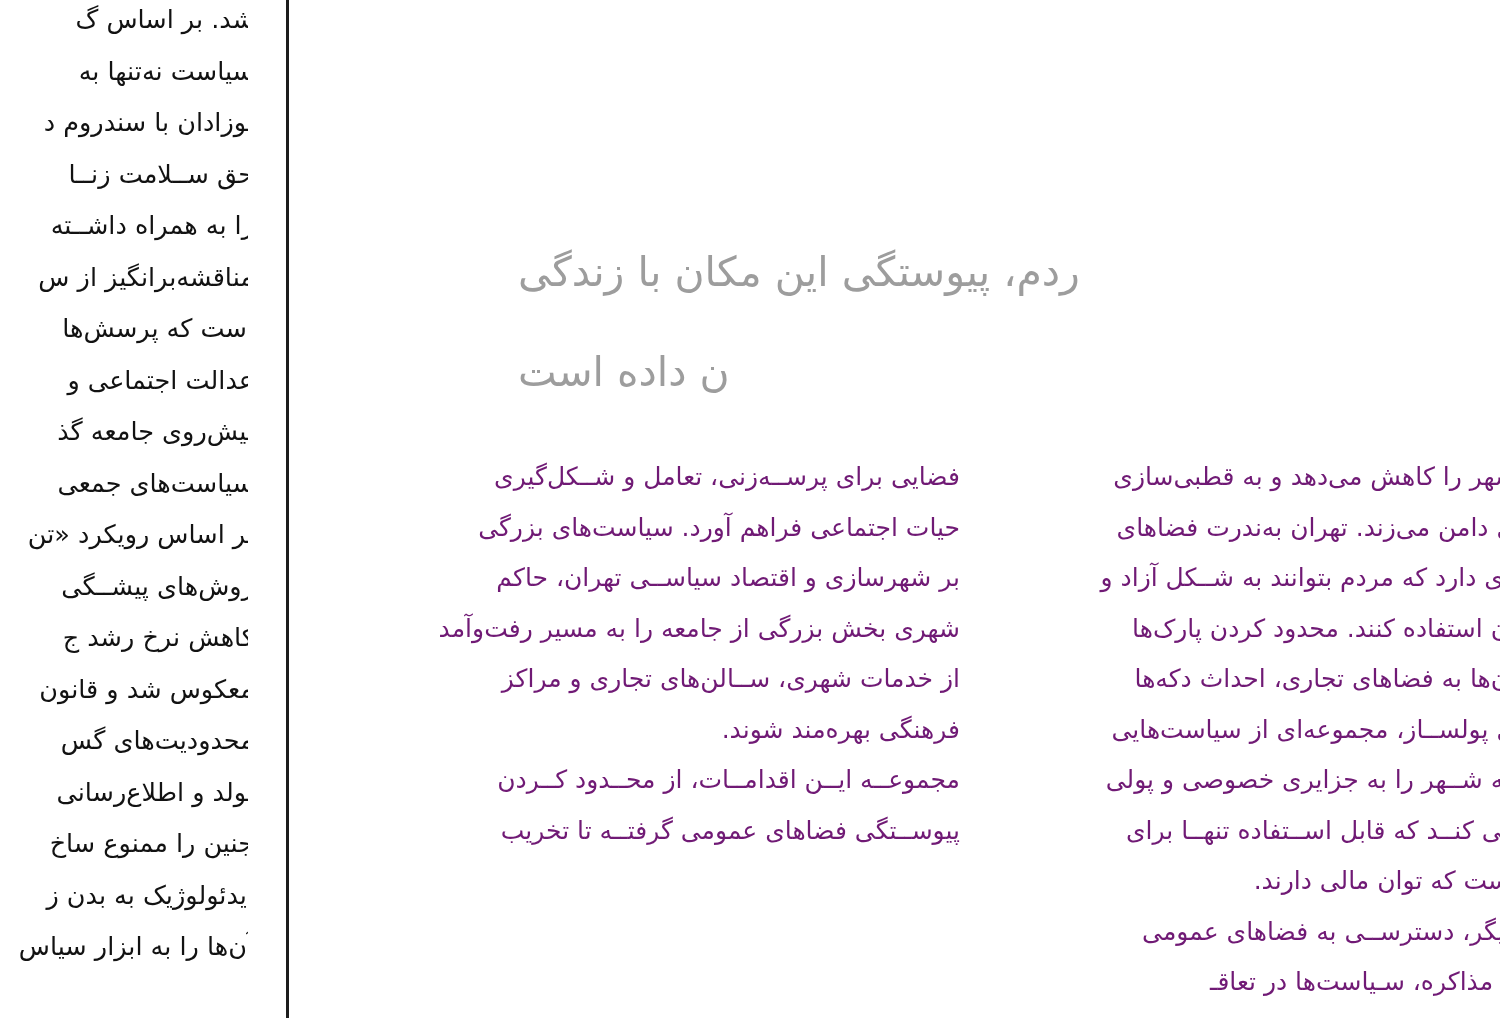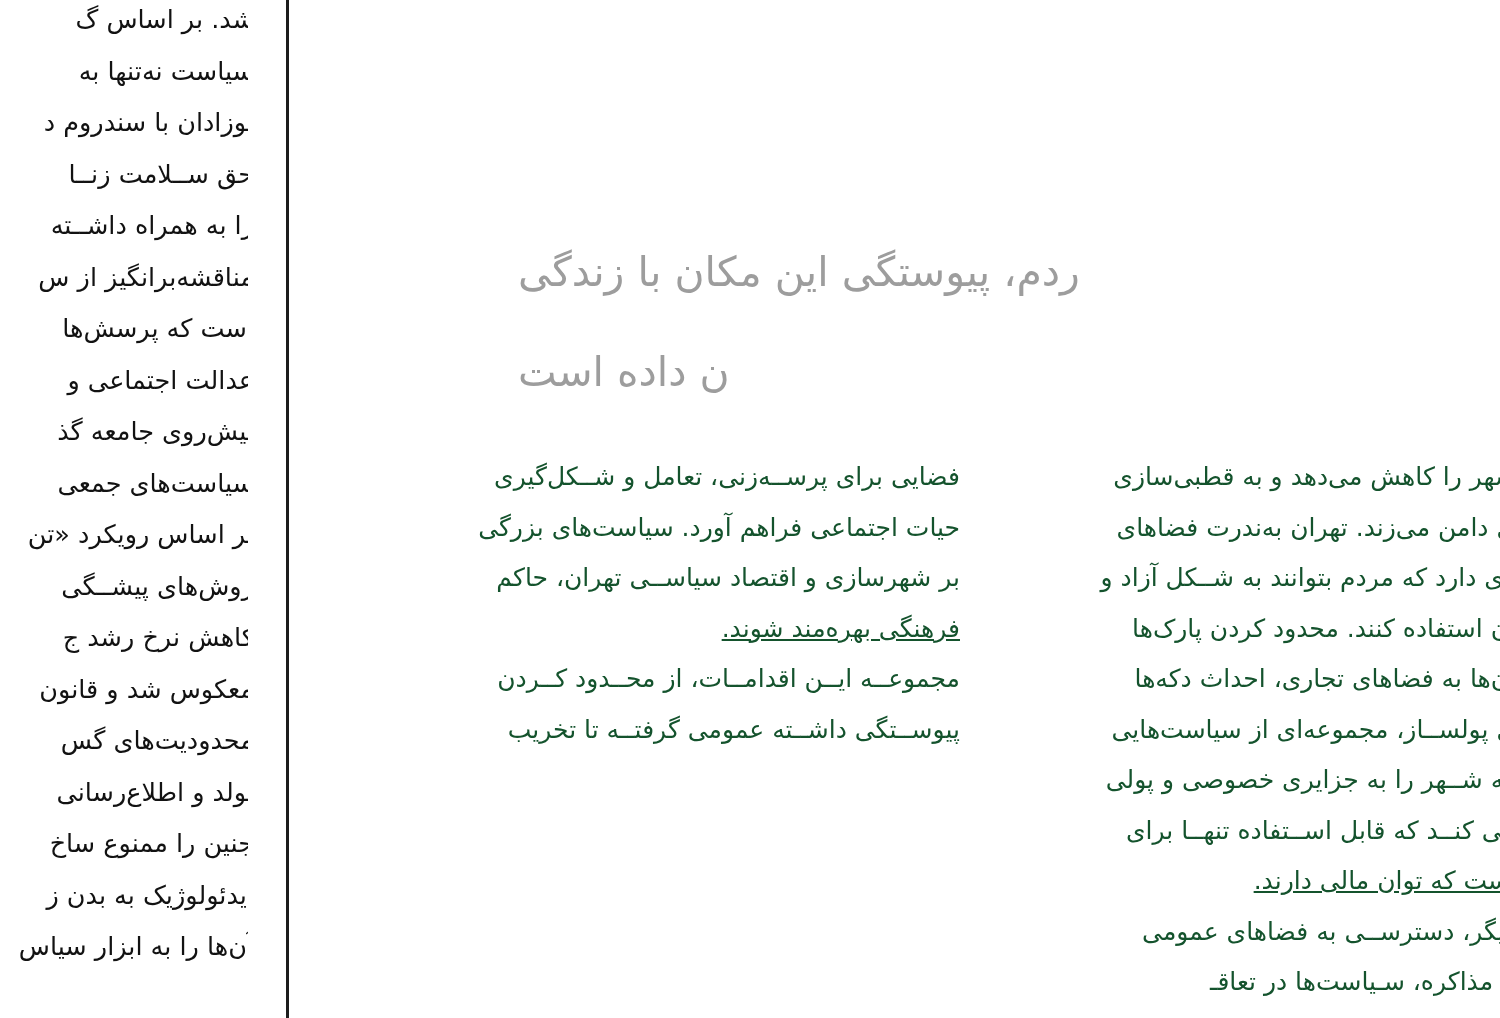--- a/index.html
+++ b/index.html
@@ -76,25 +76,24 @@
   .col {
     position: absolute;
     top: 452px;
     direction: rtl;
     text-align: justify;
   }
   .col .line {
     white-space: nowrap;
     font-size: 25px;
     line-height: 50.5px;
-    color: #14532d;
+    color: #701a75;
   }
   .col .line.right {
     text-align: right;
-    text-decoration: underline;
   }
 
   #col-mid {
     right: 540px;
     width: 615px;
   }
   #col-right {
     right: -16px;
     width: 530px;
   }
@@ -136,25 +135,27 @@
   <div class="headline">
     <div class="hl">ردم، پیوستگی این مکان با زندگی</div>
     <div class="hl second">ن داده است</div>
   </div>
 
   <div class="col" id="col-mid">
     <div class="para">
       <div class="line">فضایی برای پرســه‌زنی، تعامل و شــکل‌گیری</div>
       <div class="line">حیات اجتماعی فراهم آورد. سیاست‌های بزرگی</div>
       <div class="line">بر شهرسازی و اقتصاد سیاســی تهران، حاکم</div>
+      <div class="line">شهری بخش بزرگی از جامعه را به مسیر رفت‌وآمد</div>
+      <div class="line">از خدمات شهری، ســالن‌های تجاری و مراکز</div>
       <div class="line right">فرهنگی بهره‌مند شوند.</div>
     </div>
     <div class="para">
       <div class="line">مجموعــه ایــن اقدامــات، از محــدود کــردن</div>
-      <div class="line">پیوســتگی داشــته عمومی گرفتــه تا تخریب</div>
+      <div class="line">پیوســتگی فضاهای عمومی گرفتــه تا تخریب</div>
     </div>
   </div>
 
   <div class="col" id="col-right">
     <div class="para">
       <div class="line">شهر را کاهش می‌دهد و به قطبی‌سازی</div>
       <div class="line">ی دامن می‌زند. تهران به‌ندرت فضاهای</div>
       <div class="line">ری دارد که مردم بتوانند به شــکل آزاد و</div>
       <div class="line">آن استفاده کنند. محدود کردن پارک‌ها</div>
       <div class="line">آن‌ها به فضاهای تجاری، احداث دکه‌ها</div>

